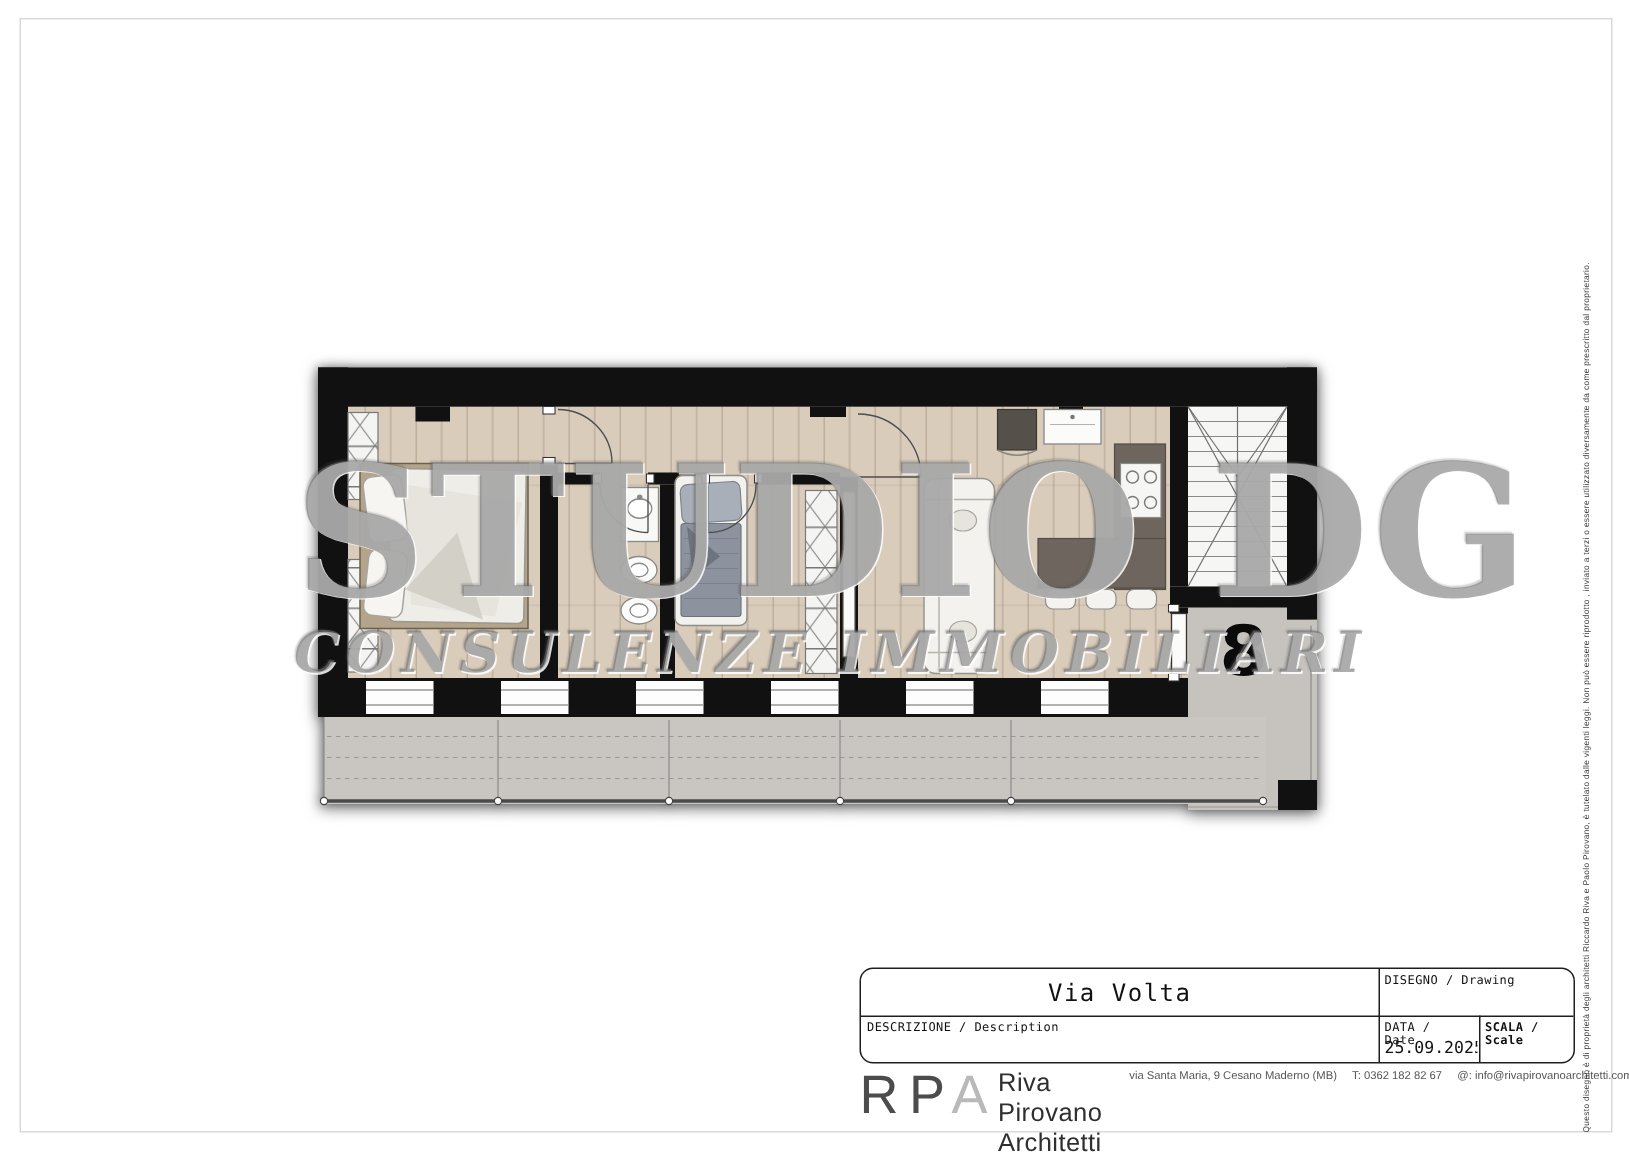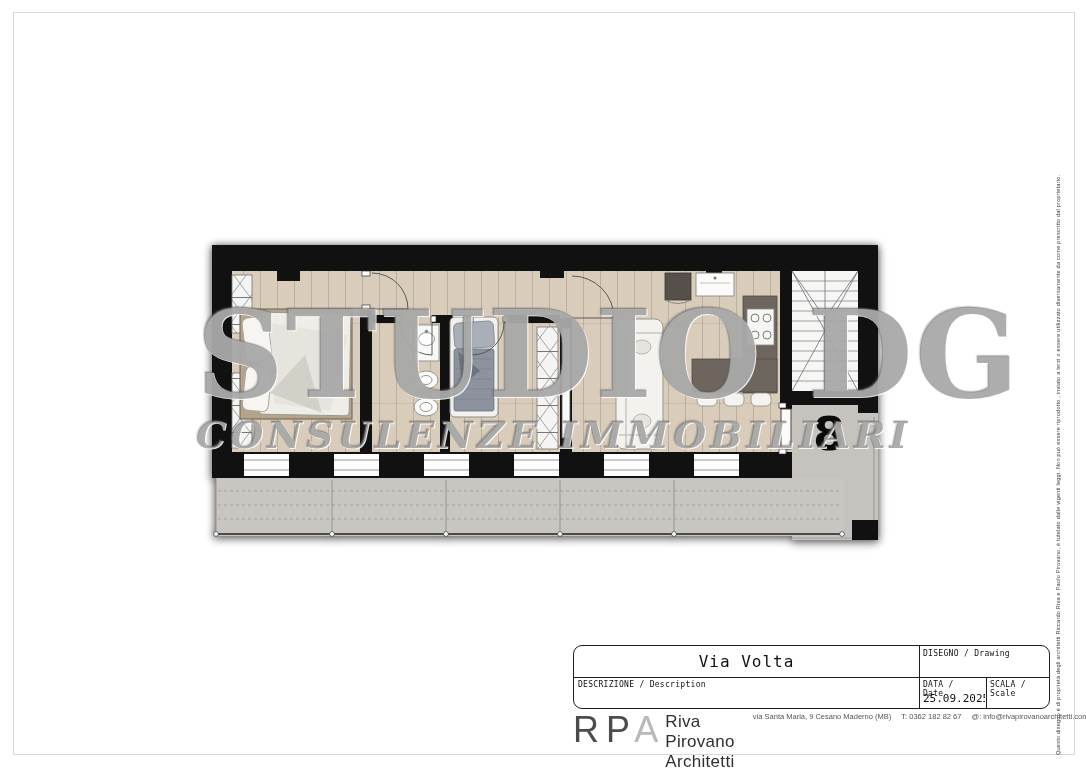--- a/index.html
+++ b/index.html
@@ -27,21 +27,21 @@
   .tb .cell{position:absolute;overflow:hidden;}
   .lbl{font-size:8px;letter-spacing:.3px;}
   .street{left:0;top:0;width:345px;height:31px;display:flex;align-items:center;
           justify-content:center;font-size:16px;letter-spacing:1px;}
   .drawing{left:349px;top:3px;width:124px;height:26px;}
   .descr-lbl{left:4px;top:34px;width:200px;}
   .descr-val{left:0;top:31px;width:345px;height:31px;display:flex;align-items:center;
              justify-content:center;font-size:15px;font-weight:bold;letter-spacing:2px;}
   .date-lbl{left:349px;top:34px;width:43px;}
   .date-val{left:349px;top:46px;width:62px;font-size:11px;}
-  .scale-lbl{left:416px;top:34px;width:57px;}
+  .scale-lbl{left:416px;top:34px;width:57px;font-weight:bold;}
   
   .firm{position:absolute;left:573px;top:712px;width:490px;height:40px;
         display:flex;align-items:flex-start;}
   .logo{font-size:36px;font-weight:400;letter-spacing:7px;line-height:1;
         font-family:"Liberation Sans",sans-serif;}
   .logo .l1,.logo .l2{color:#4c4c4c;}
   .logo .l3{color:#b9b9b9;}
   .firmname{font-size:17px;color:#2f2f2f;letter-spacing:.3px;}
   .contact{font-size:7.5px;color:#555;margin-left:10px;white-space:nowrap;}
   .contact span{margin-left:8px;}

